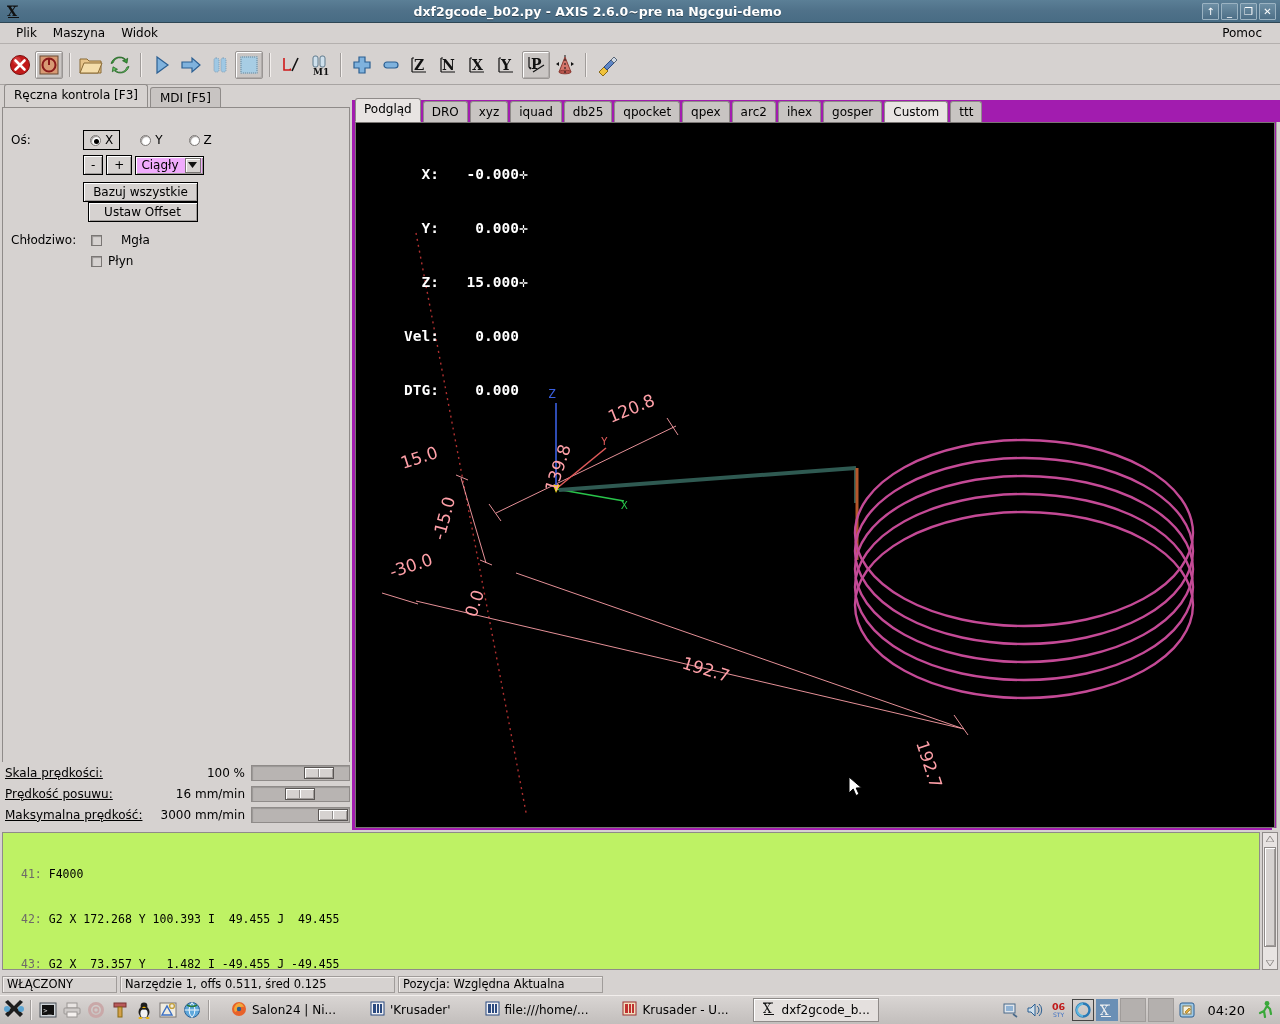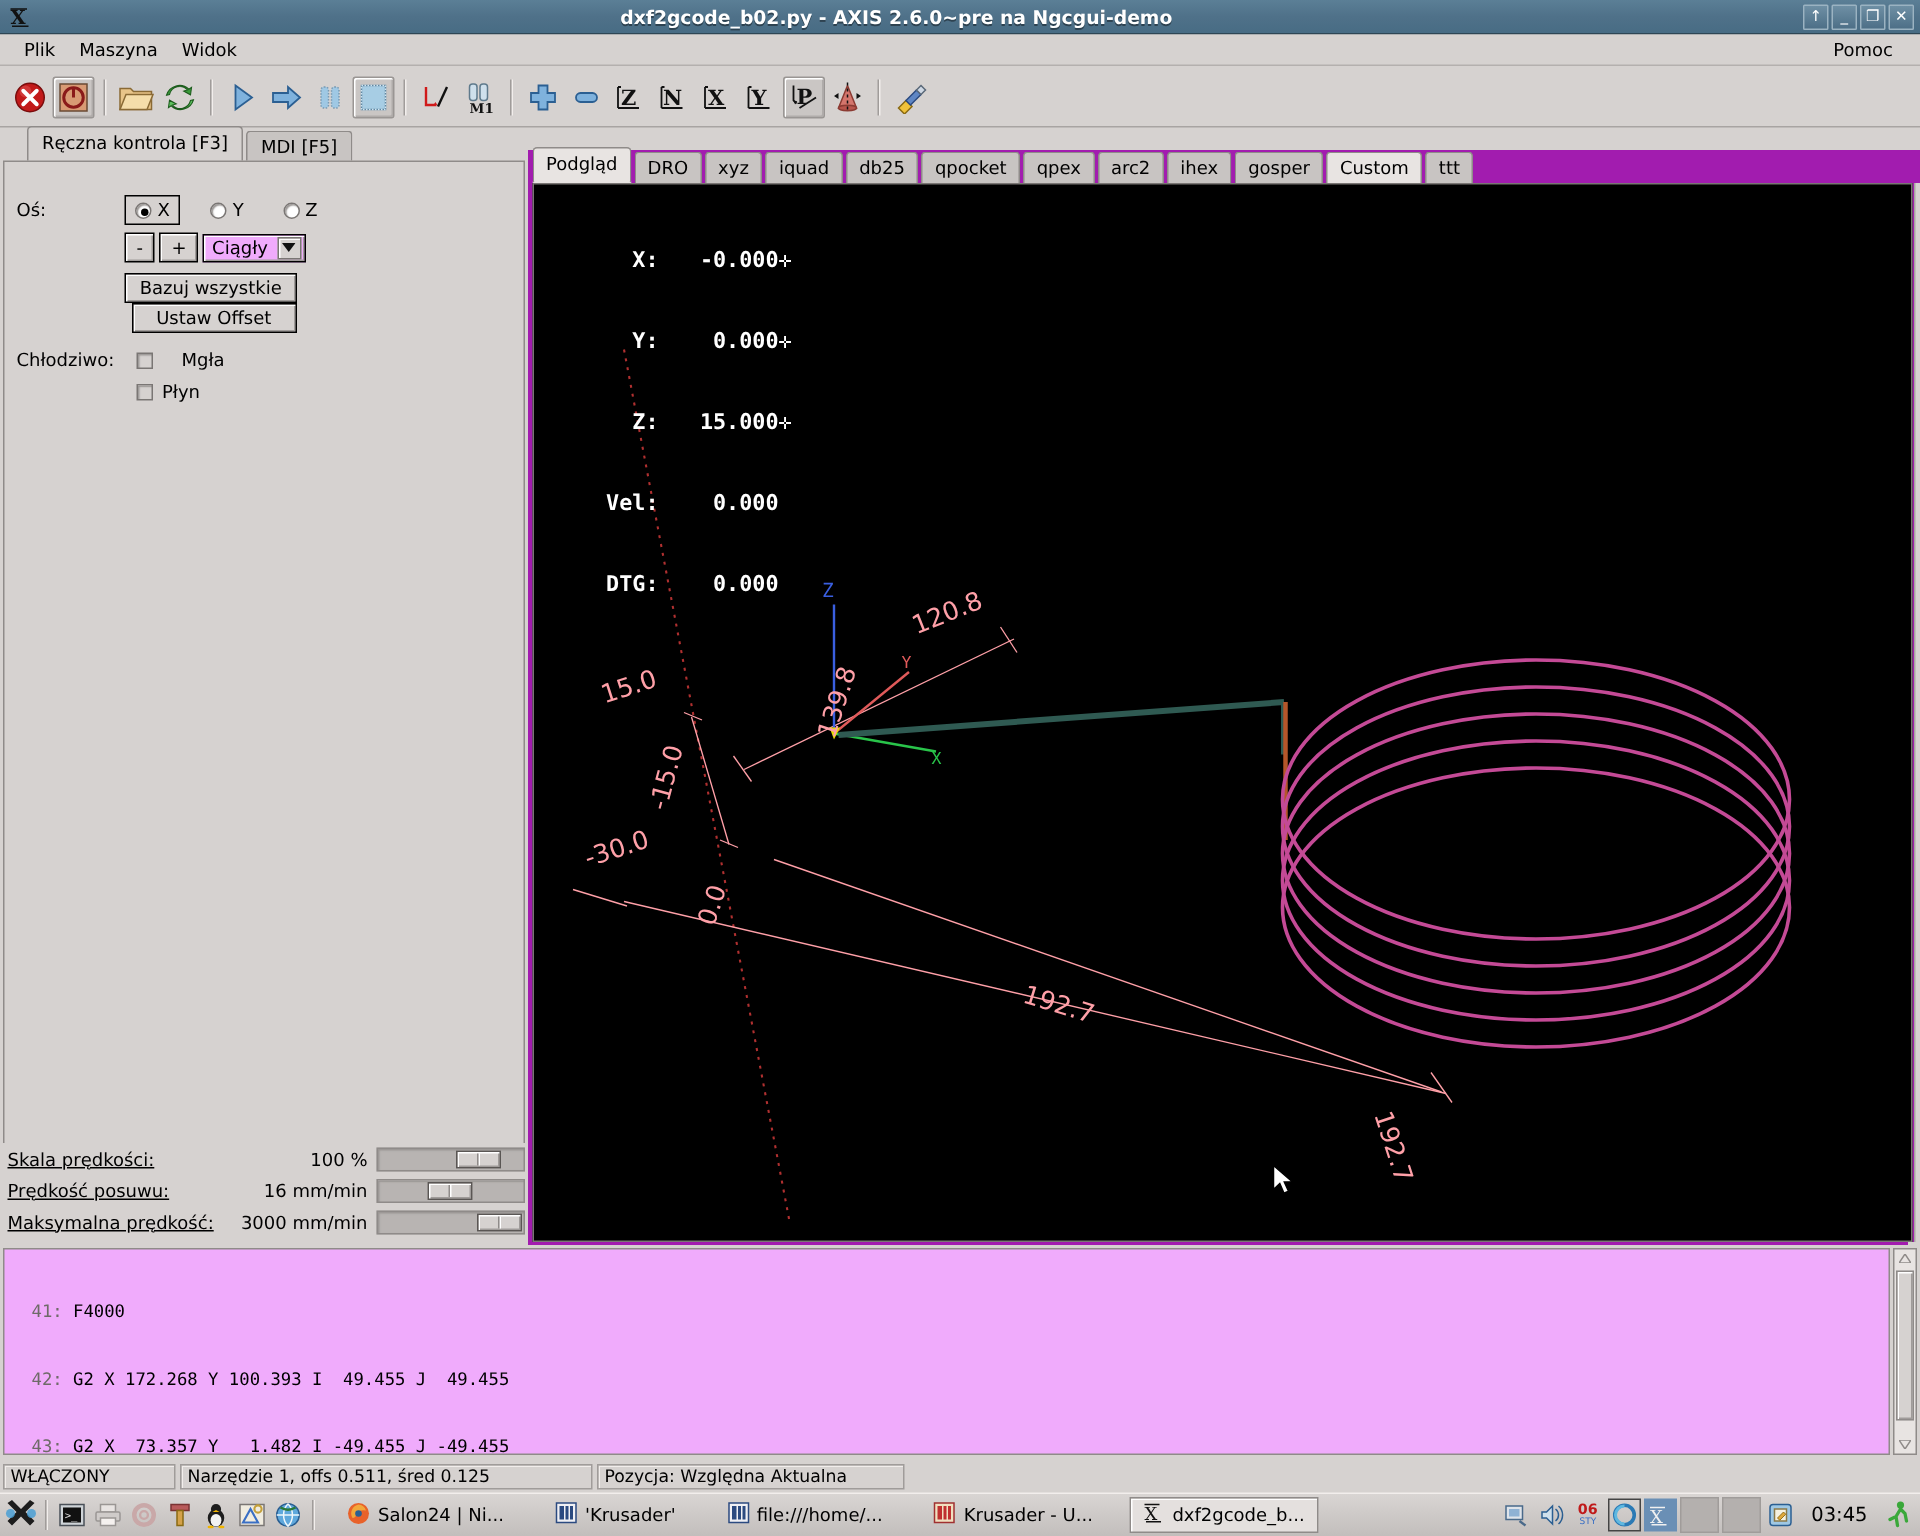--- a/index.html
+++ b/index.html
@@ -64,21 +64,21 @@
   .tb-btn.pressed { border: 1px solid #9a9694; background: #cac6c4;
     box-shadow: inset 1px 1px 0 #fff, inset -1px -1px 0 #b0acaa; }
   .tb-sep { width: 2px; height: 24px; margin: 0 5px;
     border-left: 1px solid #a09c9a; border-right: 1px solid #f2eeec; }
 
   
   .leftpanel {
     position: absolute; left: 0; top: 86px; width: 352px; height: 680px;
     background: #d6d2d0;
   }
-  .tabrow { display: flex; align-items: flex-end; height: 22px; padding-left: 18px; }
+  .tabrow { display: flex; align-items: flex-end; height: 22px; padding-left: 4px; }
   .tab {
     padding: 3px 9px 4px 9px; font-size: 12px;
     border: 1px solid #8f8b89; border-bottom: none;
     border-radius: 3px 3px 0 0; background: #c8c4c2; margin-right: 2px;
     position: relative; top: 1px;
   }
   .tab.active { background: #d6d2d0; border-bottom: 1px solid #d6d2d0; top: 0; padding-bottom: 5px; }
   .panel-body {
     position: absolute; left: 2px; top: 21px; width: 348px; height: 659px;
     background: #d6d2d0; border: 1px solid #8f8b89;
@@ -181,21 +181,21 @@
     background: #d6d2d0; border-left: 1px solid #a8a4a2;
   }
 
   
   .gcode-wrap {
     position: absolute; left: 0; top: 830px; width: 1280px; height: 142px;
     background: #d6d2d0;
   }
   .gcode {
     position: absolute; left: 2px; top: 2px; width: 1258px; height: 138px;
-    background: #f0abfc; border: 1px solid #8f8b89;
+    background: #bef264; border: 1px solid #8f8b89;
     font-family: "DejaVu Sans Mono", "Liberation Mono", monospace;
     font-size: 11.5px; line-height: 15px; color: #000;
     padding: 4px 0 0 18px; overflow: hidden; white-space: pre;
   }
   .gcode .ln { color: #6e6a68; }
   .gsb {
     position: absolute; right: 2px; top: 2px; width: 16px; height: 138px;
     background: #e8e4e2; border: 1px solid #8f8b89;
   }
   .gsb-thumb {
@@ -791,21 +791,21 @@
       </div>
       <div class="tray-slot"></div>
       <div class="tray-slot"></div>
       <div class="tray-btn">
         <svg width="18" height="18" viewBox="0 0 18 18">
           <rect x="2" y="2" width="14" height="14" rx="2" fill="#9fc8e4" stroke="#2b5f92"></rect>
           <rect x="5" y="5" width="8" height="8" fill="#f5f1e0" stroke="#8a7a4a"></rect>
           <path d="M7 11 l4 -4 1.5 1.5 -4 4 Z" fill="#e0a83a" stroke="#8a6a13" stroke-width=".6"></path>
         </svg>
       </div>
-      <div class="clock">03:45</div>
+      <div class="clock">04:20</div>
       <div class="tray-btn">
         <svg width="18" height="20" viewBox="0 0 18 20">
           <circle cx="10" cy="3.4" r="2.4" fill="#3aa83a"></circle>
           <path d="M10 6 l-3 5 -4 2 M10 6 l3 3 1 5 M7 11 l1 6" stroke="#3aa83a" stroke-width="2.2" fill="none" stroke-linecap="round"></path>
         </svg>
       </div>
     </div>
   </div>
 
 </div>

